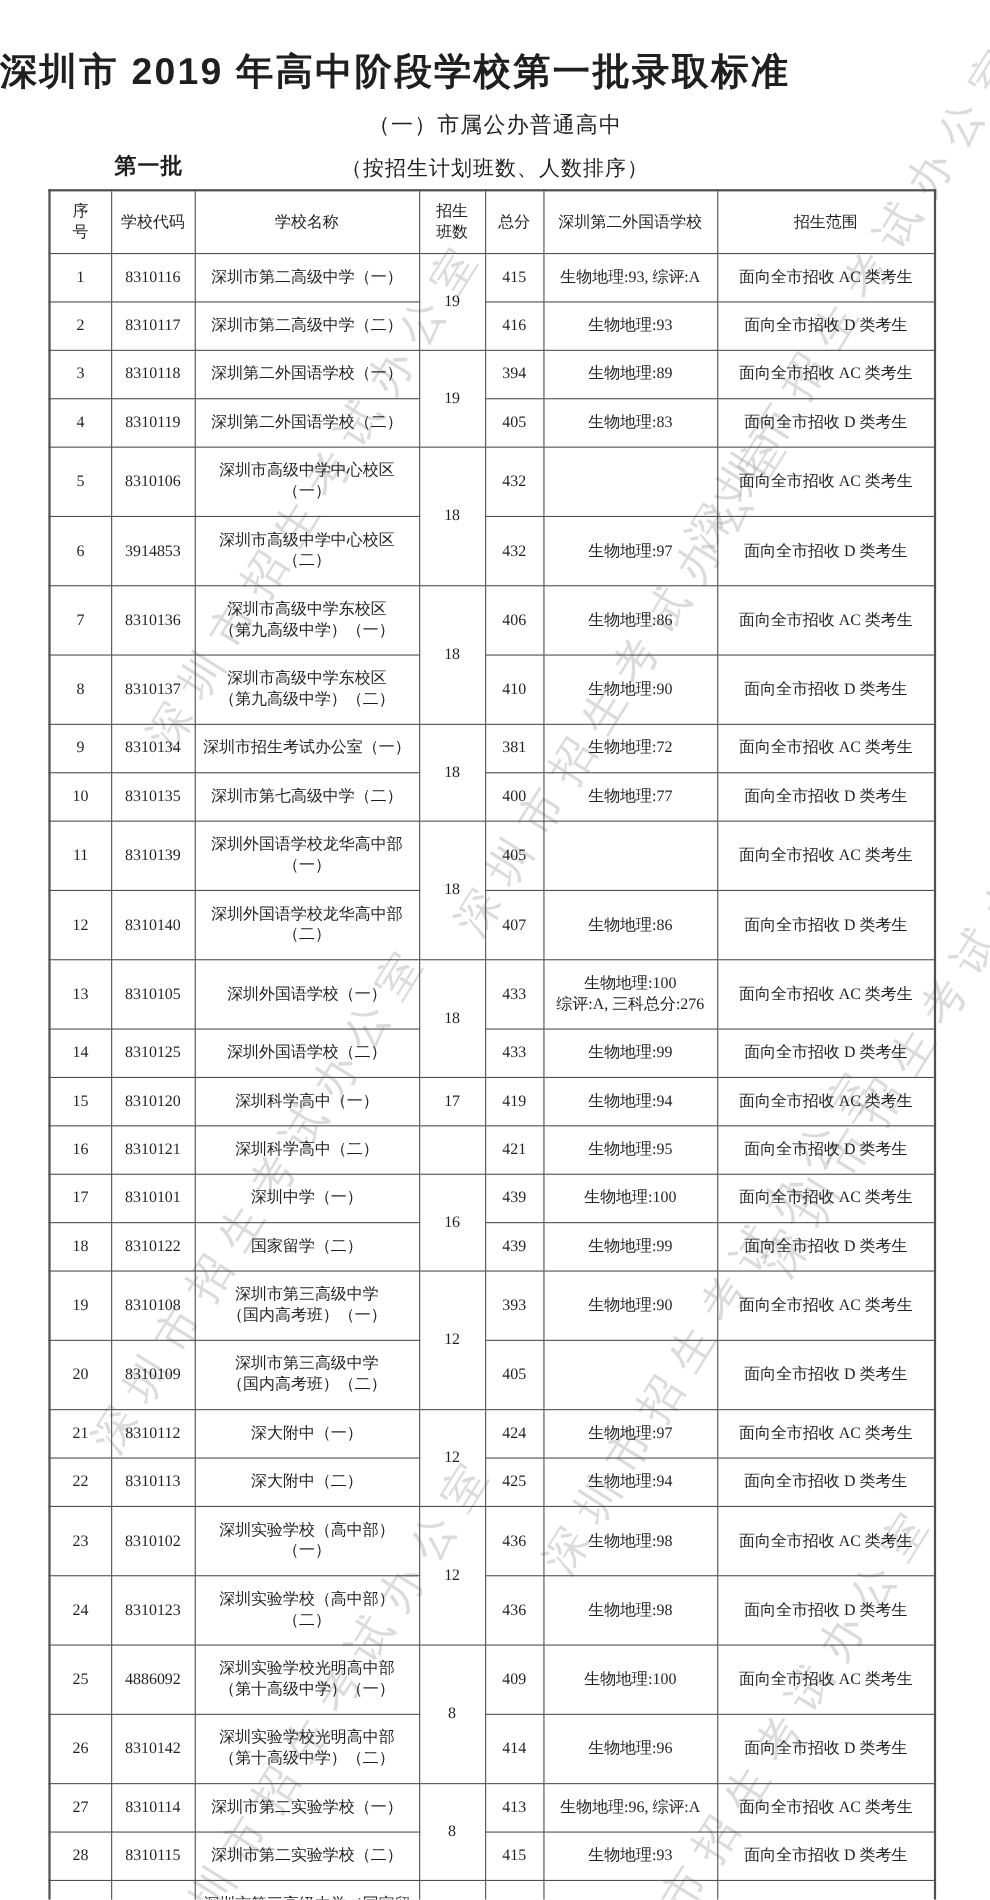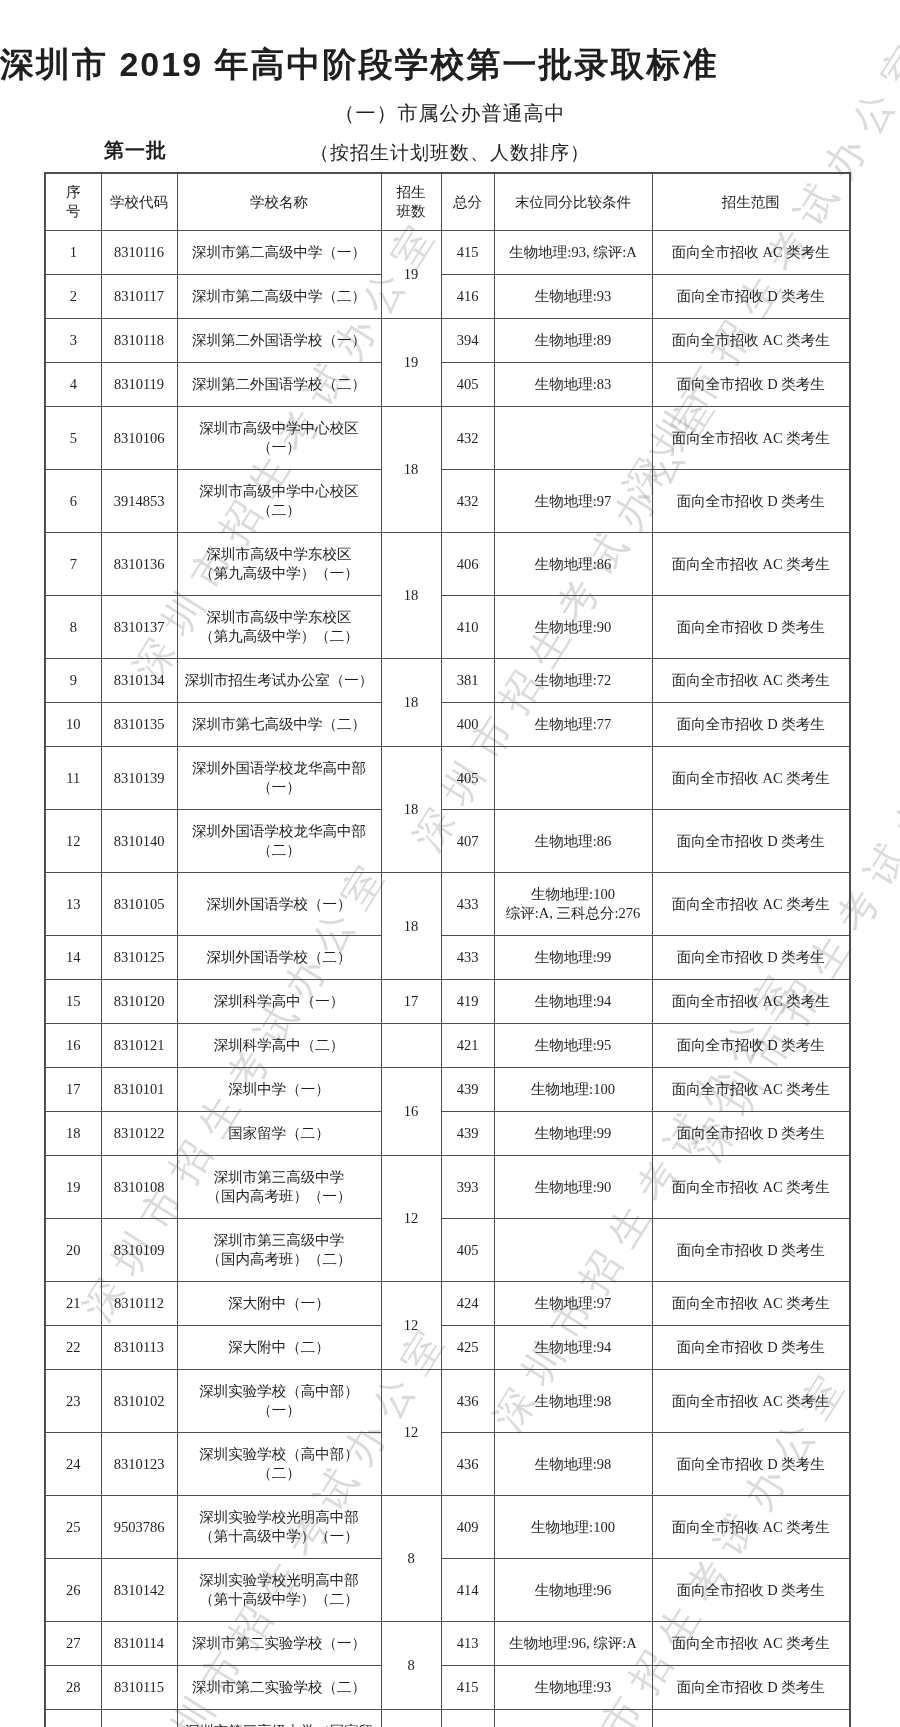--- a/index.html
+++ b/index.html
@@ -105,21 +105,21 @@
       </colgroup>
       <thead>
         <tr>
           <th>序
 号</th>
           <th>学校代码</th>
           <th>学校名称</th>
           <th>招生
 班数</th>
           <th>总分</th>
-          <th>末位同分比较条件</th>
+          <th>深圳第二外国语学校</th>
           <th>招生范围</th>
         </tr>
       </thead>
       <tbody>
           <tr>
             <td>1</td>
             <td>8310116</td>
             <td>深圳市第二高级中学（一）</td>
             <td rowspan="2">19</td>
             <td>415</td>
@@ -324,21 +324,21 @@
           <tr>
             <td>24</td>
             <td>8310123</td>
             <td>深圳实验学校（高中部）（二）</td>
             <td>436</td>
             <td>生物地理:98</td>
             <td>面向全市招收 D 类考生</td>
           </tr>
           <tr>
             <td>25</td>
-            <td>9503786</td>
+            <td>4886092</td>
             <td>深圳实验学校光明高中部
 （第十高级中学）（一）</td>
             <td rowspan="2">8</td>
             <td>409</td>
             <td>生物地理:100</td>
             <td>面向全市招收 AC 类考生</td>
           </tr>
           <tr>
             <td>26</td>
             <td>8310142</td>

